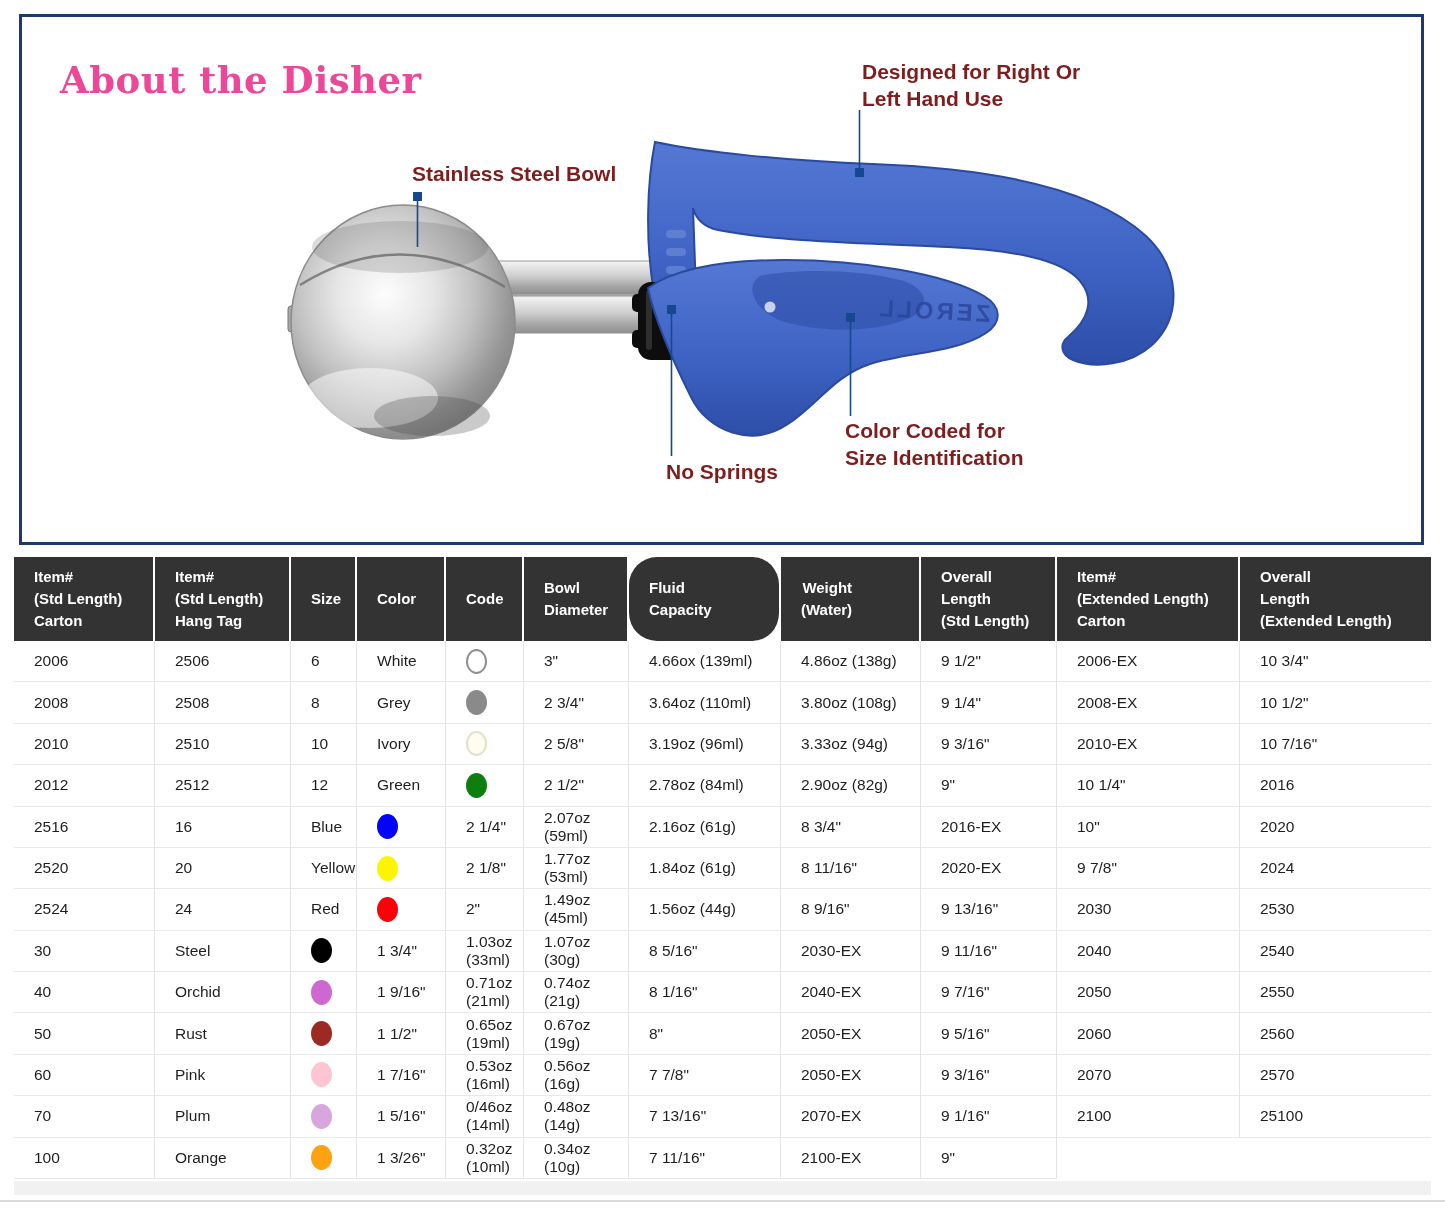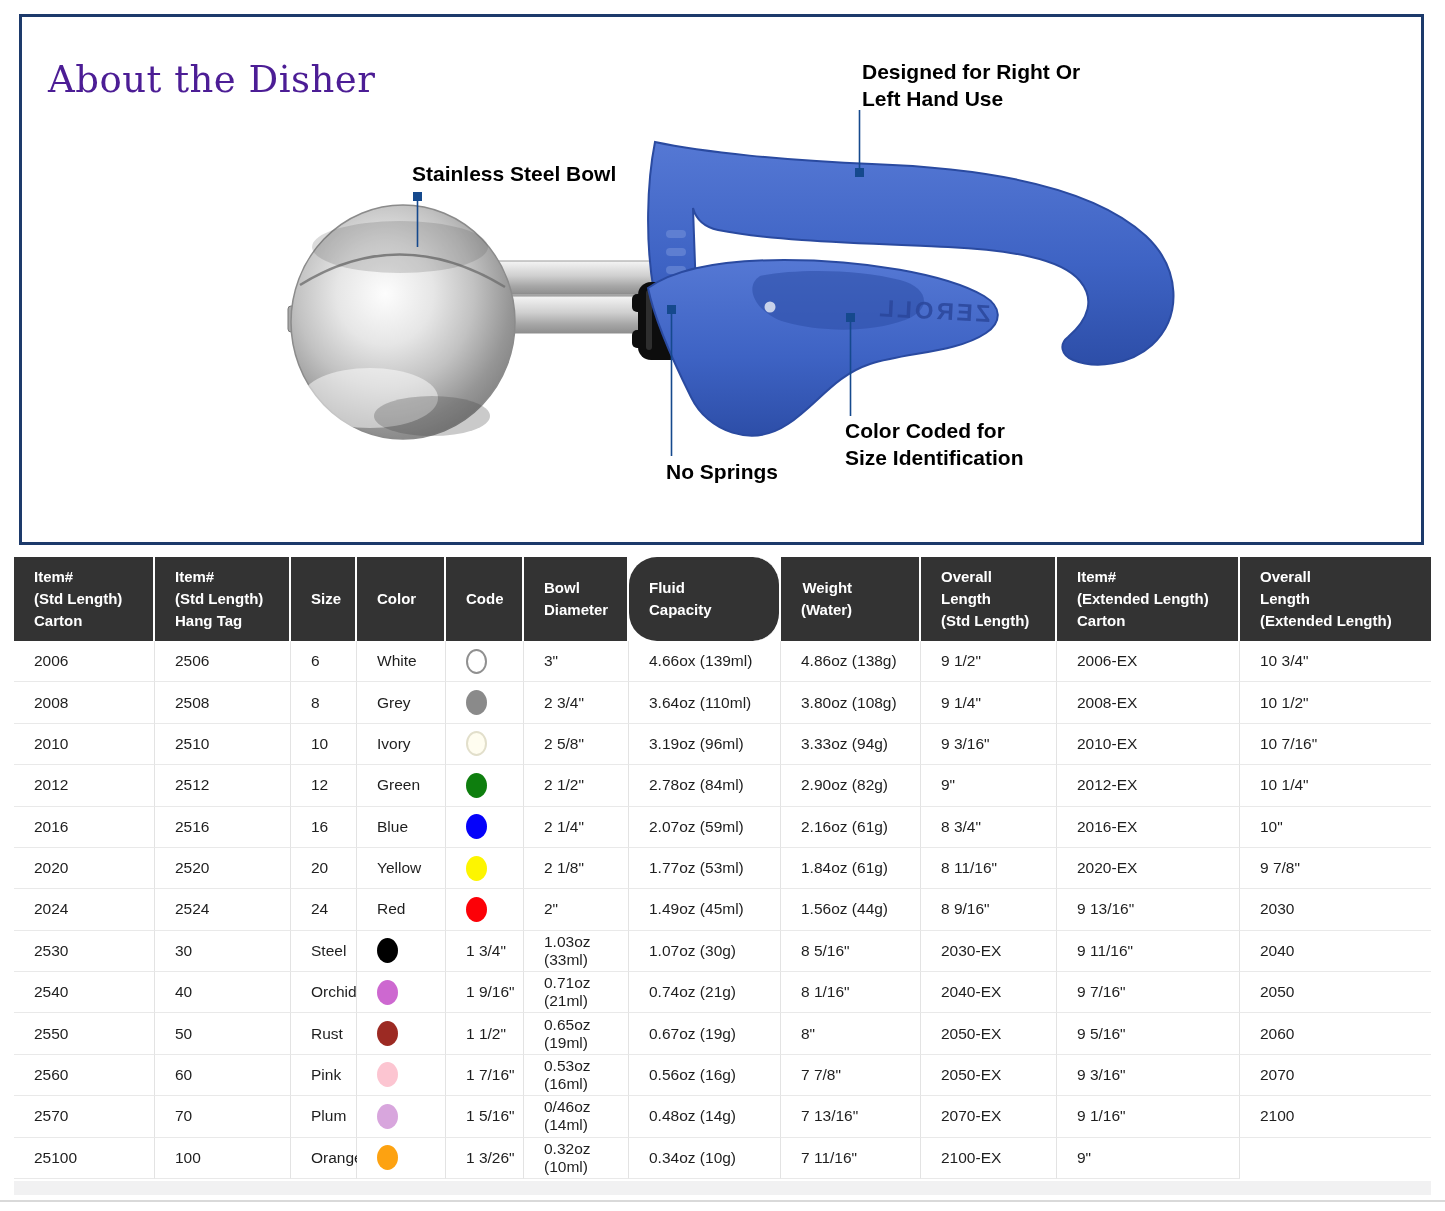--- a/index.html
+++ b/index.html
@@ -1,24 +1,24 @@
 <!DOCTYPE html>
 <html><head>
 <meta charset="utf-8">
 <style>
   html,body{margin:0;padding:0;background:#fff;}
   .page{position:relative;width:1445px;height:1211px;background:#ffffff;overflow:hidden;
         font-family:"Liberation Sans",sans-serif;}
   .hero-box{position:absolute;left:19px;top:14px;width:1405px;height:531px;
             border:3px solid #1d3a6b;background:#ffffff;box-sizing:border-box;}
   .hero-svg{position:absolute;left:0;top:0;width:1445px;height:555px;}
-  .page-title{position:absolute;left:48px;top:58px;
-              font-family:"DejaVu Serif",serif;font-weight:normal;font-size:37px;
-              color:#4c1d95;letter-spacing:0.5px;}
-  .callout{position:absolute;color:#000000;font-weight:bold;font-size:21px;line-height:27px;}
+  .page-title{position:absolute;left:60px;top:58px;
+              font-family:"DejaVu Serif",serif;font-weight:bold;font-size:37px;
+              color:#ec4899;letter-spacing:0.5px;}
+  .callout{position:absolute;color:#7f1d1d;font-weight:bold;font-size:21px;line-height:27px;}
   .co-stainless{left:412px;top:160px;}
   .co-handuse{left:862px;top:58px;}
   .co-nosprings{left:666px;top:458px;text-align:right;}
   .co-colorcoded{left:845px;top:417px;}
   .callout span{display:block;}
 
   .spec-table{position:absolute;left:14px;top:557px;width:1417px;
               display:grid;grid-template-columns:141px 136px 66px 89px 78px 105px 152px 140px 136px 183px 191px;}
   .th{background:#333333;color:#ffffff;font-weight:bold;font-size:15px;line-height:1.45;
       height:84px;box-sizing:border-box;padding:6px 6px 6px 20px;display:flex;align-items:center;
@@ -210,21 +210,20 @@
       <div class="td">2512</div>
       <div class="td">12</div>
       <div class="td">Green</div>
       <div class="td">
         <span class="dot" style="background: rgb(14, 126, 14);"></span>
       </div>
       <div class="td">2 1/2"</div>
       <div class="td">2.78oz (84ml)</div>
       <div class="td">2.90oz (82g)</div>
       <div class="td">9"</div>
-      <div class="td">2012-EX</div>
       <div class="td">10 1/4"</div>
       <div class="td">2016</div>
       <div class="td">2516</div>
       <div class="td">16</div>
       <div class="td">Blue</div>
       <div class="td">
         <span class="dot" style="background: rgb(5, 2, 250);"></span>
       </div>
       <div class="td">2 1/4"</div>
       <div class="td">2.07oz (59ml)</div>

